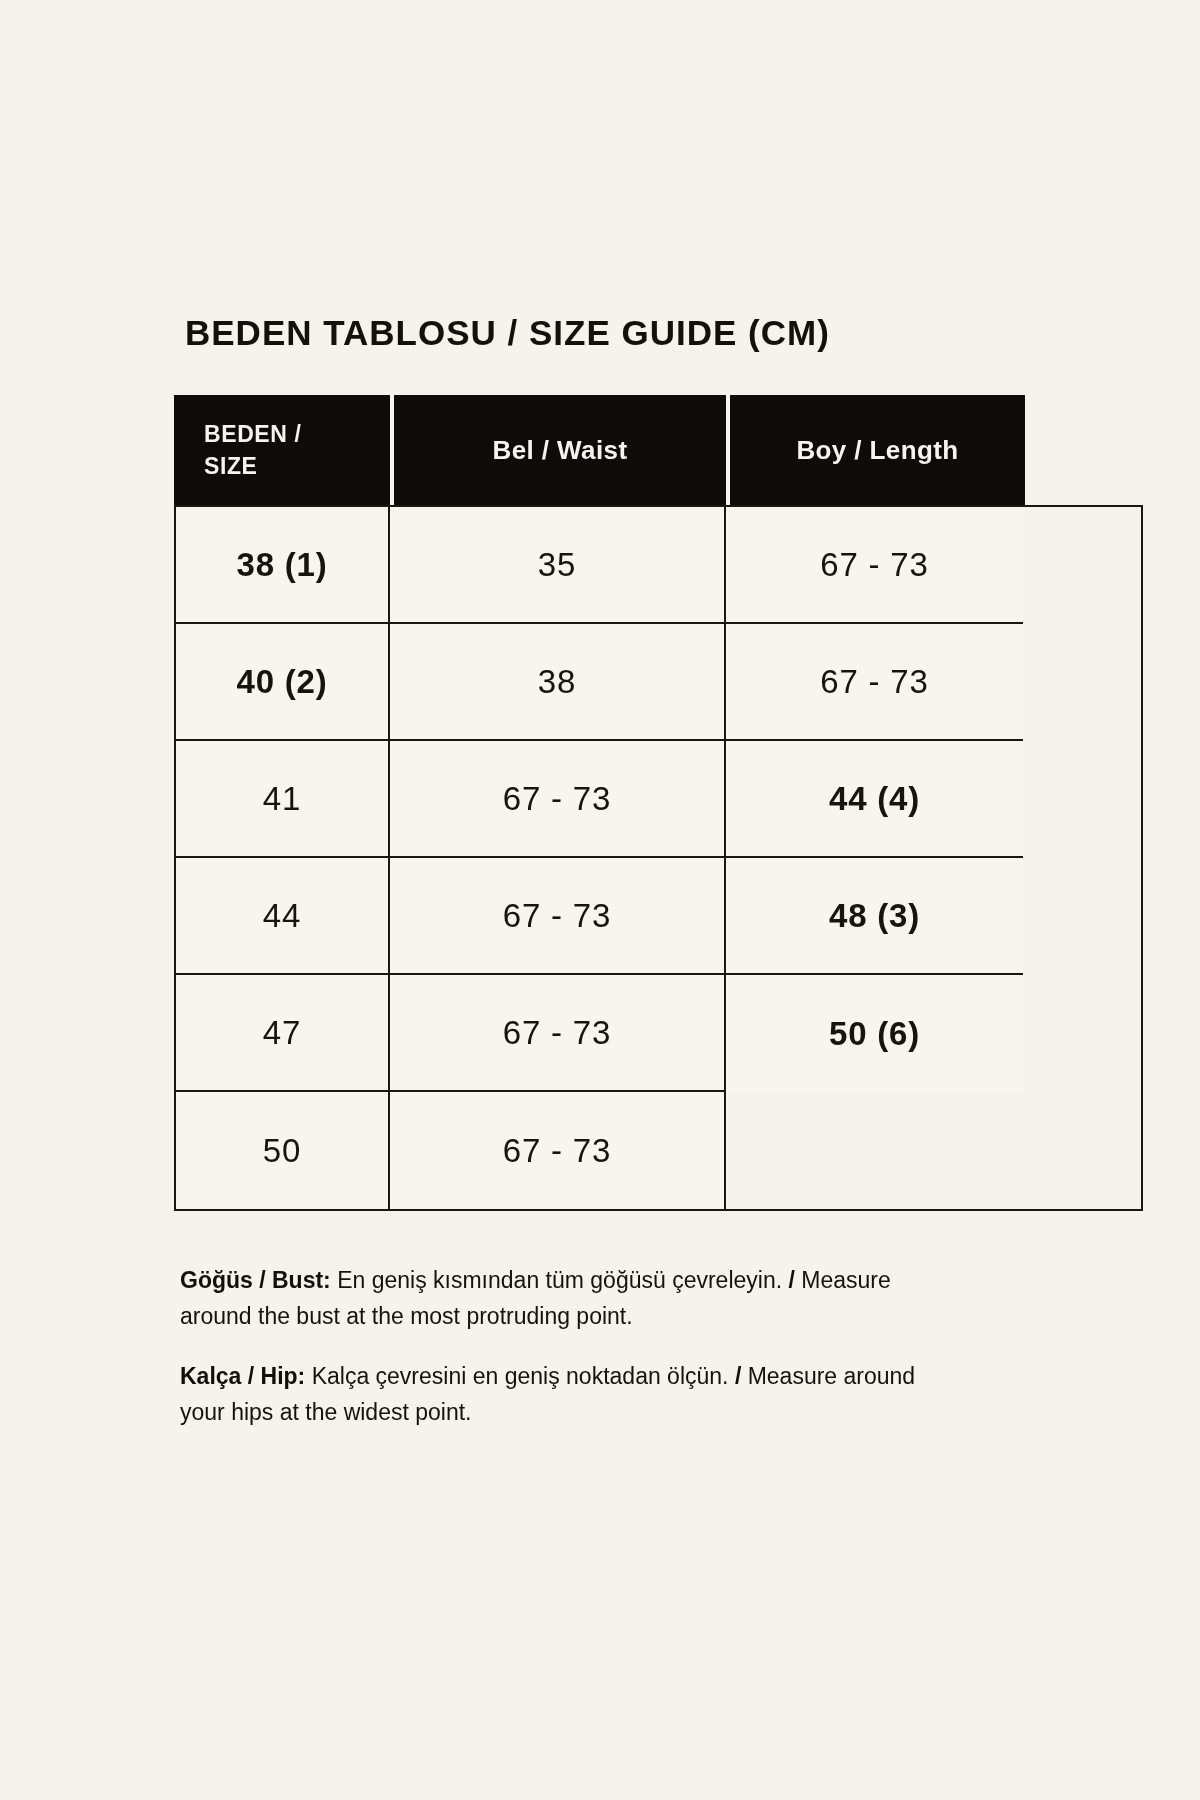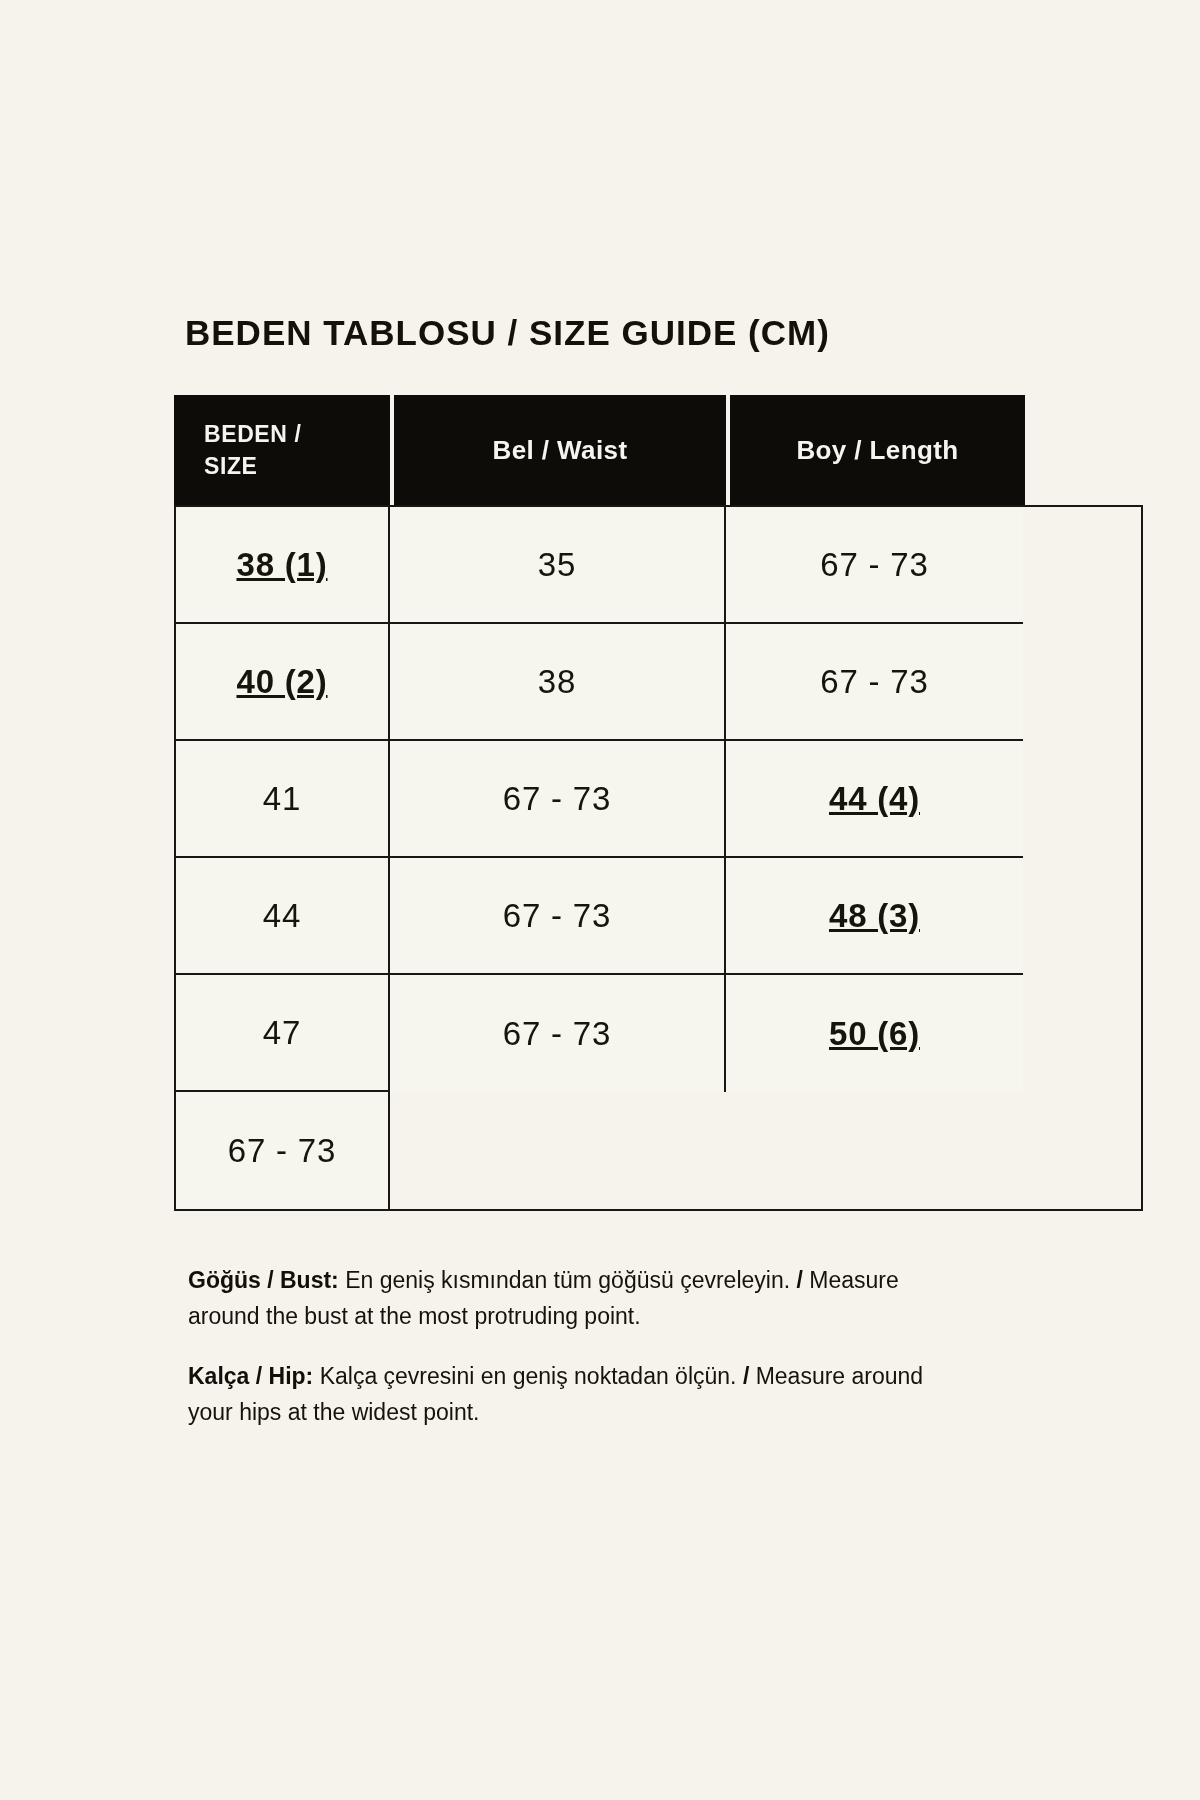--- a/index.html
+++ b/index.html
@@ -81,32 +81,31 @@
     background: #f6f5ee;
   }
   .td:nth-child(3n) {
     border-right: none;
   }
   .td:nth-last-child(-n+3) {
     border-bottom: none;
   }
   .td-size {
     font-weight: 700;
-    text-decoration: underline;
   }
   .notes {
     position: absolute;
     left: 176px;
     top: 1262px;
     width: 762px;
     font-size: 23px;
     line-height: 36px;
   }
   .note {
-    margin: 0 0 24px 12px;
+    margin: 0 0 24px 4px;
   }
   .note b {
     font-weight: 700;
     color: #120f09;
   }
 </style>
 </head>
 <body>
 
 <h1 class="page-title">BEDEN TABLOSU / SIZE GUIDE (CM)</h1>
@@ -131,20 +130,21 @@
 
     <div class="td td-size">44 (4)</div>
     <div class="td">44</div>
     <div class="td">67 - 73</div>
 
     <div class="td td-size">48 (3)</div>
     <div class="td">47</div>
     <div class="td">67 - 73</div>
 
     <div class="td td-size">50 (6)</div>
+    <div class="td">50</div>
     <div class="td">67 - 73</div>
   </div>
 </div>
 
 <div class="notes">
   <p class="note">
     <b>Göğüs / Bust:</b>
     <span>En geniş kısmından tüm göğüsü çevreleyin.</span>
     <b>/</b>
     <span>Measure around the bust at the most protruding point.</span>

